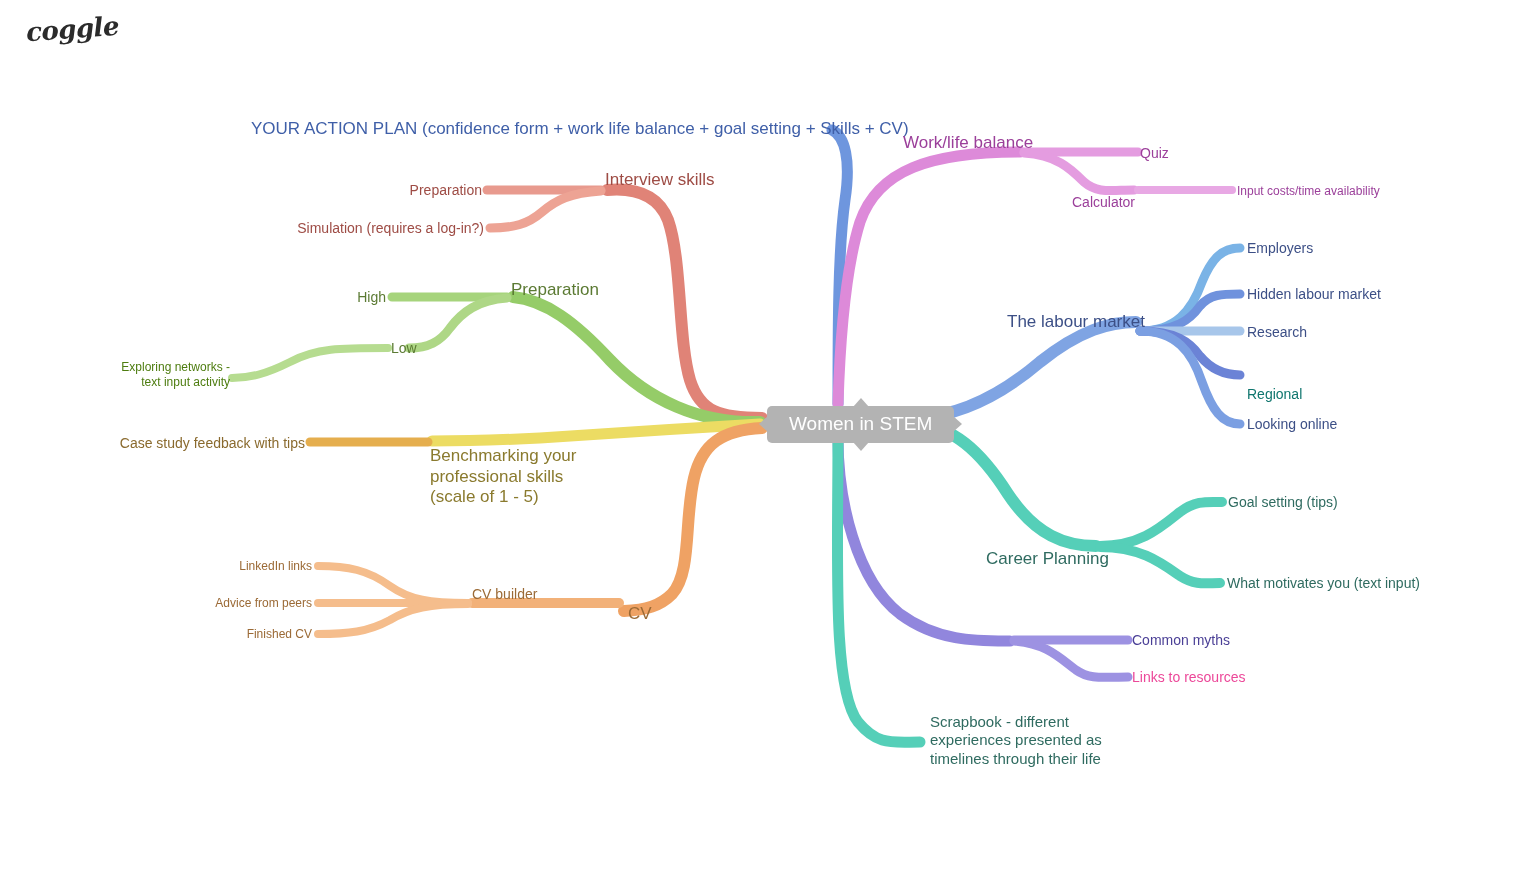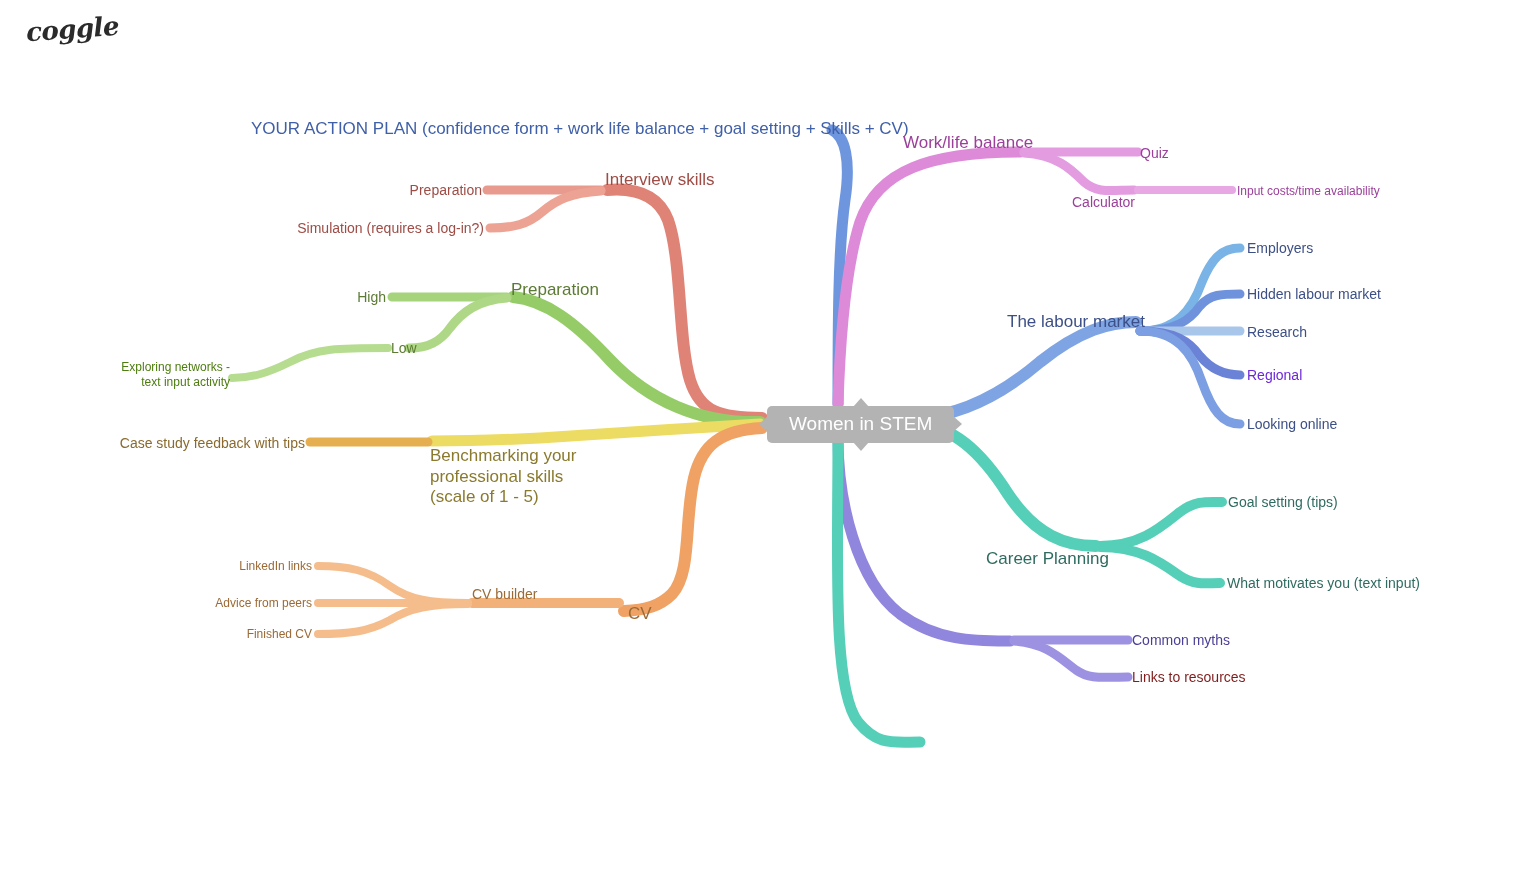--- a/index.html
+++ b/index.html
@@ -203,29 +203,32 @@
   <div class="node lv3 right" style="left:1237px; top:184px; color:#9b3f9a;">Input costs/time availability</div>
 
   <div class="node lv1 right" style="left:1007px; top:312px; color:#3c4f86;">The labour market</div>
 
   <div class="node lv2 right" style="left:1247px; top:240px; color:#3c4f86;">Employers</div>
 
   <div class="node lv2 right" style="left:1247px; top:286px; color:#3c4f86;">Hidden labour market</div>
 
   <div class="node lv2 right" style="left:1247px; top:324px; color:#3c4f86;">Research</div>
 
-  <div class="node lv2 right" style="left:1247px; top:367px; color:#6d28d9;">Regional</div>
+  <div class="node lv2 right" style="left:1247px; top:386px; color:#0f766e;">Regional</div>
 
   <div class="node lv2 right" style="left:1247px; top:416px; color:#3c4f86;">Looking online</div>
 
   <div class="node lv1 right" style="left:986px; top:549px; color:#2f6b60;">Career Planning</div>
 
   <div class="node lv2 right" style="left:1228px; top:494px; color:#2f6b60;">Goal setting (tips)</div>
 
   <div class="node lv2 right" style="left:1227px; top:575px; color:#2f6b60;">What motivates you (text input)</div>
 
 
   <div class="node lv2 right" style="left:1132px; top:632px; color:#4a3f96;">Common myths</div>
 
-  <div class="node lv2 right" style="left:1132px; top:669px; color:#7f1d1d;">Links to resources</div>
-
+  <div class="node lv2 right" style="left:1132px; top:669px; color:#ec4899;">Links to resources</div>
+
+  <div class="node lv1 right" style="left:930px; top:713px; font-size:15px; color:#2f6b60;">Scrapbook - different
+experiences presented as
+timelines through their life</div>
 
 </div>
 
 </body></html>

